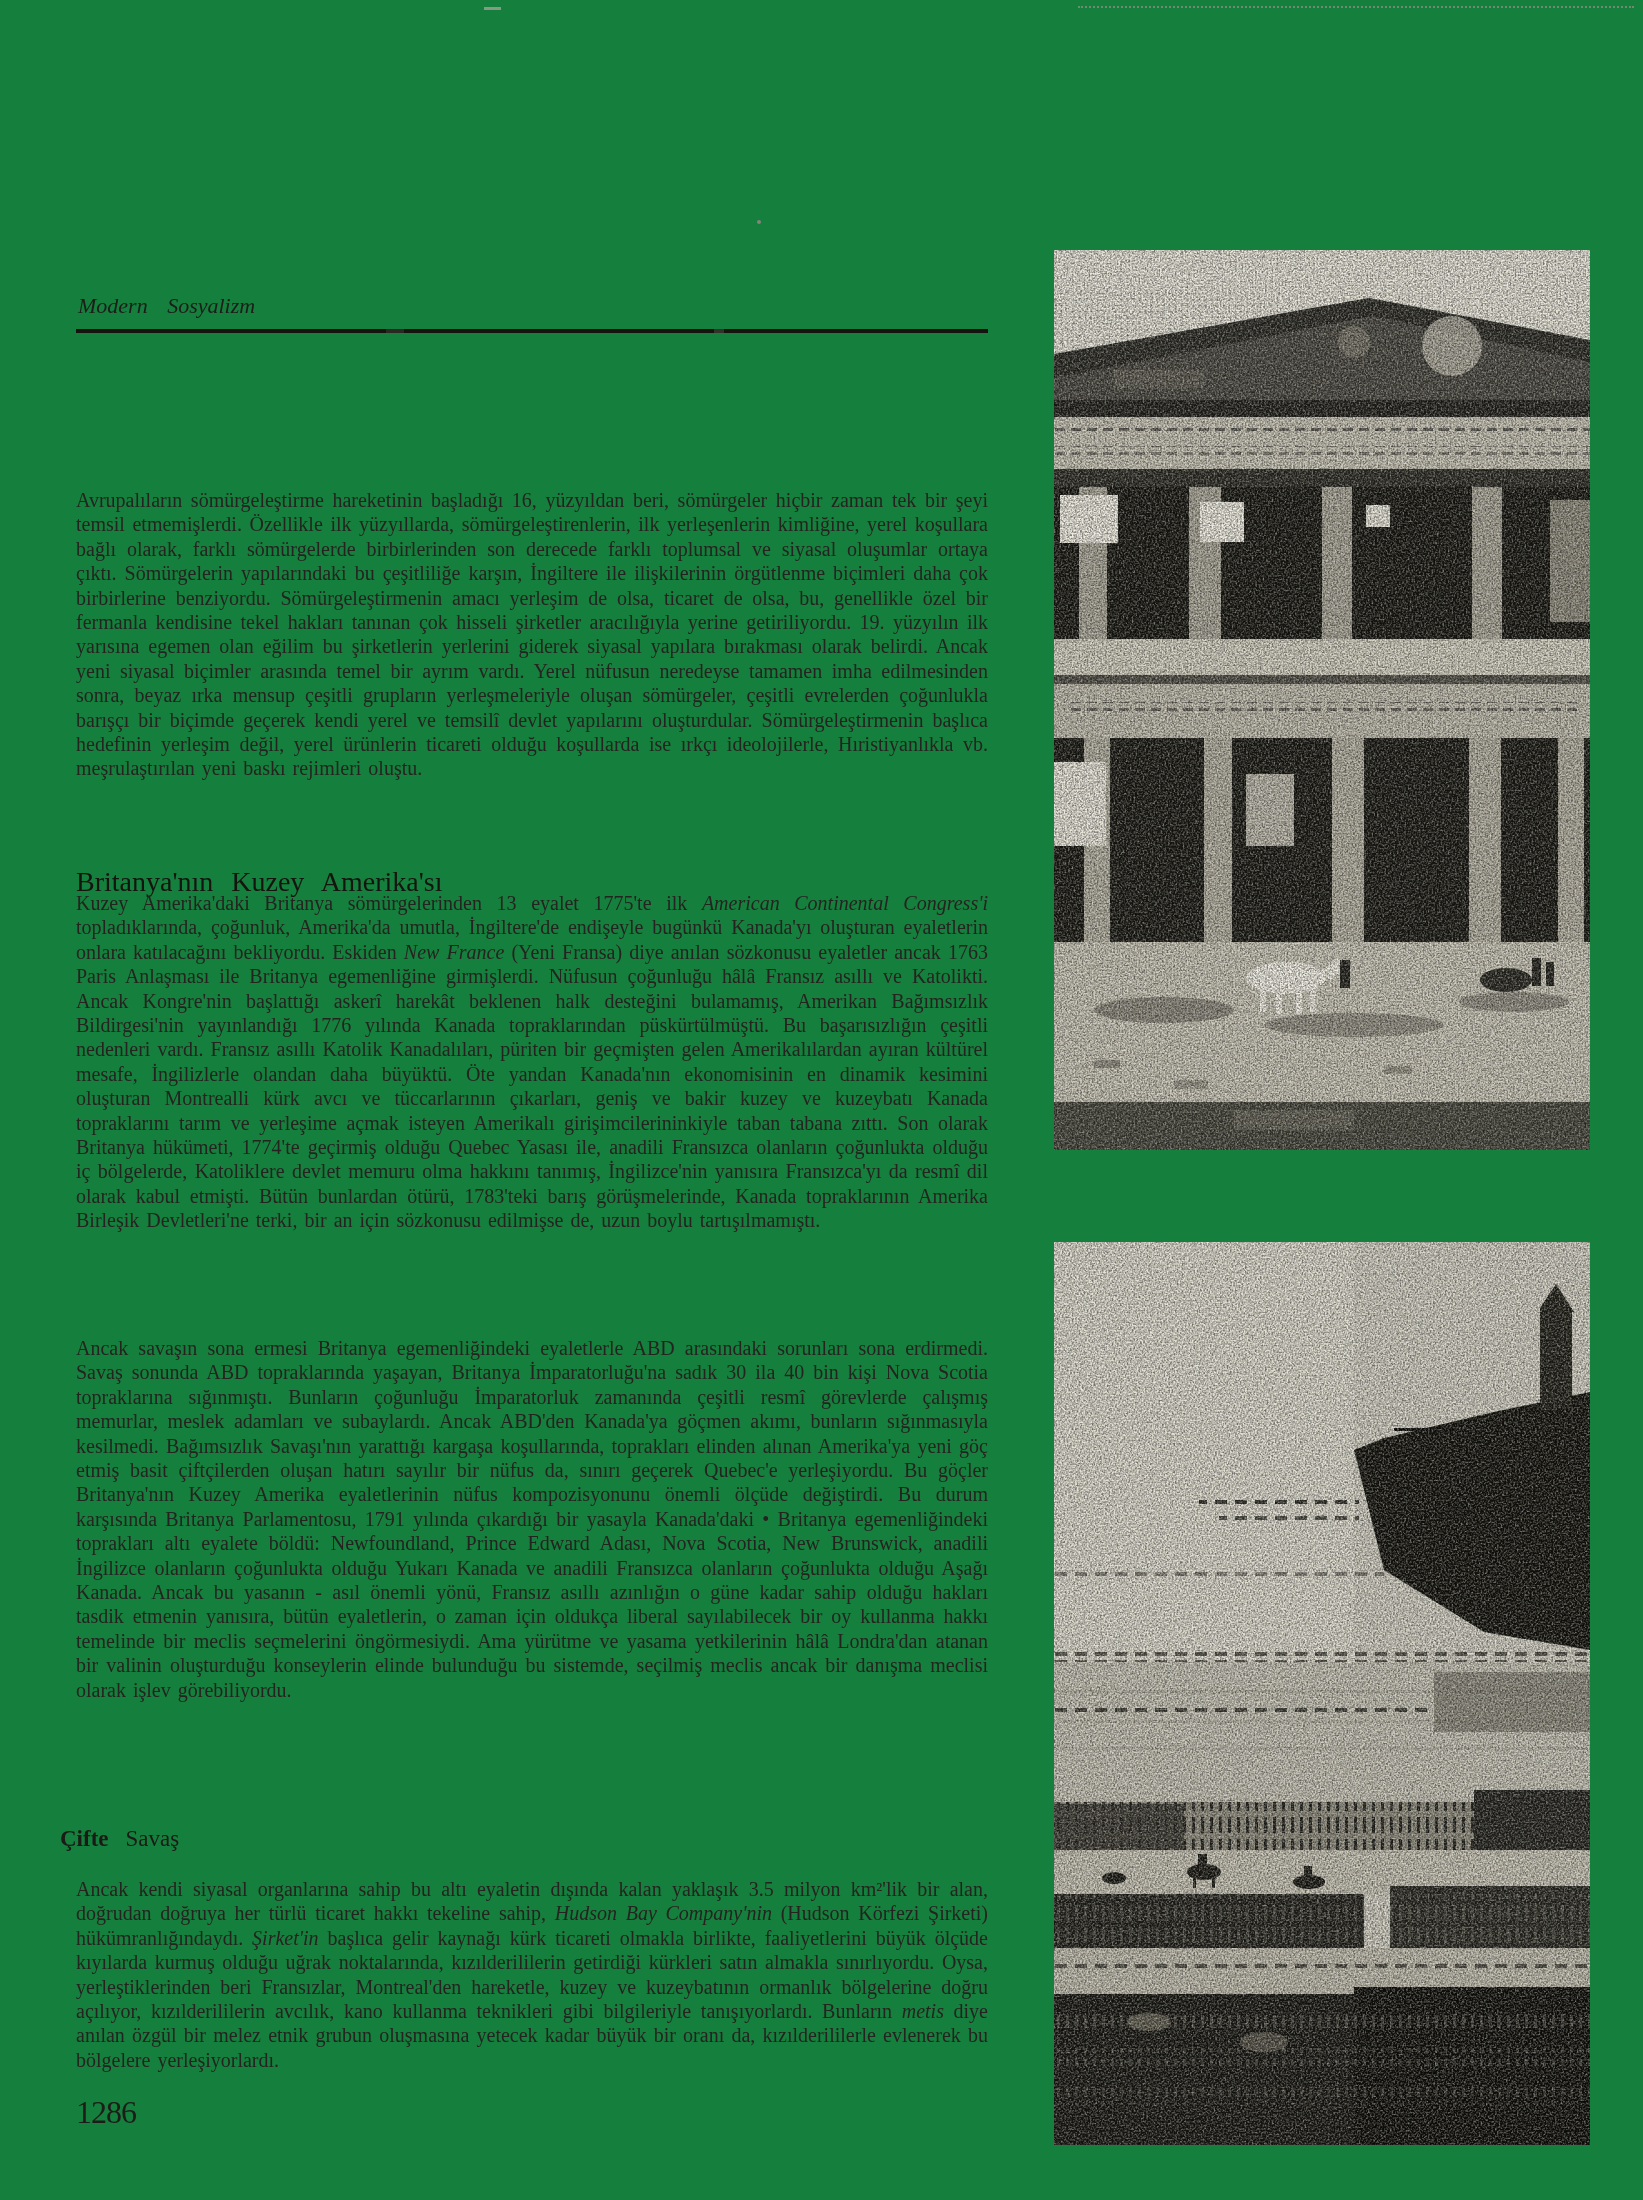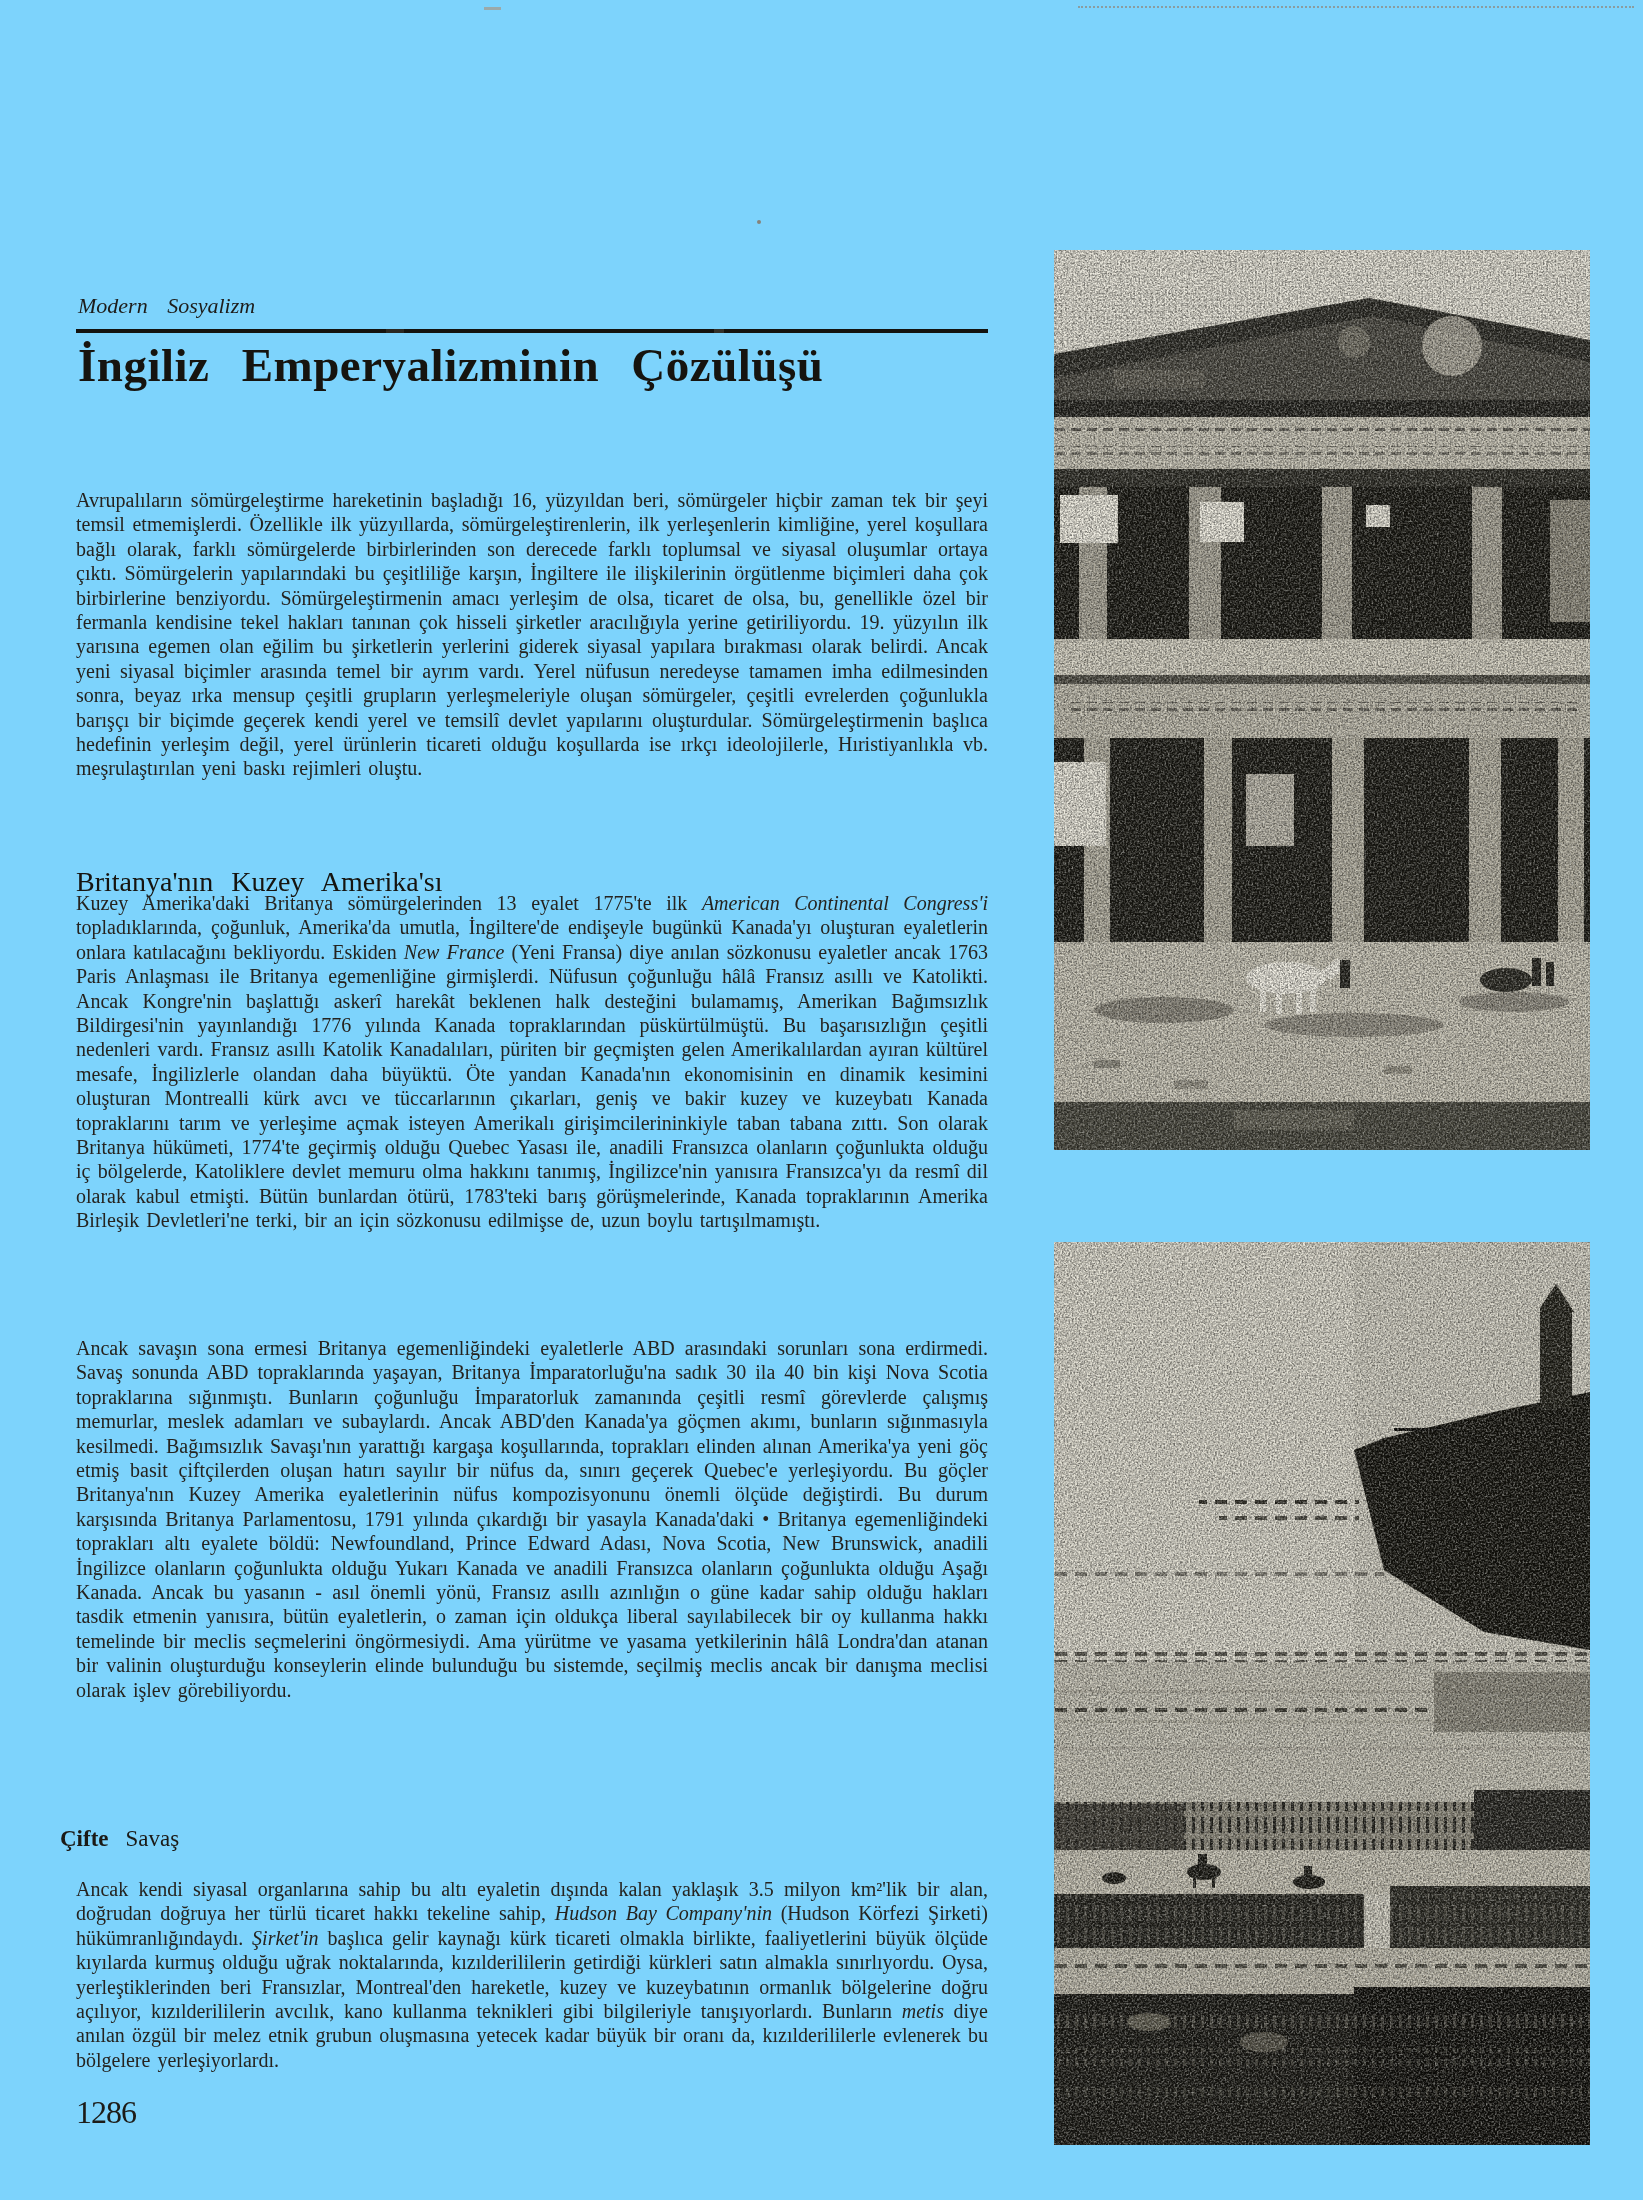--- a/index.html
+++ b/index.html
@@ -2,21 +2,21 @@
 <html lang="tr"><head>
 <meta charset="utf-8">
 <title>page</title>
 <style>
   html, body { margin: 0; padding: 0; }
   body { background: #e8e6df; }
   #page {
     position: relative;
     width: 1643px;
     height: 2200px;
-    background: #7dd3fc;
+    background: #15803d;
     overflow: hidden;
     font-family: "Liberation Serif", "DejaVu Serif", serif;
     color: #22201d;
   }
   .eyebrow {
     position: absolute;
     left: 78px;
     top: 293px;
     font-style: italic;
     font-size: 22px;
@@ -123,21 +123,20 @@
 <body>
 
 <div id="page">
 
   <div class="noise-a"></div>
   <div class="noise-b"></div>
   <div class="noise-c"></div>
 
   <div class="eyebrow">Modern Sosyalizm</div>
   <div class="rule"></div>
-  <h1 class="title">İngiliz Emperyalizminin Çözülüşü</h1>
 
   <p class="p" id="p1"><span>Avrupalıların sömürgeleştirme hareketinin başladığı 16, yüzyıldan beri, sömürgeler hiçbir zaman tek bir şeyi temsil etmemişlerdi. Özellikle ilk yüzyıllarda, sömürgeleştirenlerin, ilk yerleşenlerin kimliğine, yerel koşullara bağlı olarak, farklı sömürgelerde birbirlerinden son derecede farklı toplumsal ve siyasal oluşumlar ortaya çıktı. Sömürgelerin yapılarındaki bu çeşitliliğe karşın, İngiltere ile ilişkilerinin örgütlenme biçimleri daha çok birbirlerine benziyordu. Sömürgeleştirmenin amacı yerleşim de olsa, ticaret de olsa, bu, genellikle özel bir fermanla kendisine tekel hakları tanınan çok hisseli şirketler aracılığıyla yerine getiriliyordu. 19. yüzyılın ilk yarısına egemen olan eğilim bu şirketlerin yerlerini giderek siyasal yapılara bırakması olarak belirdi. Ancak yeni siyasal biçimler arasında temel bir ayrım vardı. Yerel nüfusun neredeyse tamamen imha edilmesinden sonra, beyaz ırka mensup çeşitli grupların yerleşmeleriyle oluşan sömürgeler, çeşitli evrelerden çoğunlukla barışçı bir biçimde geçerek kendi yerel ve temsilî devlet yapılarını oluşturdular. Sömürgeleştirmenin başlıca hedefinin yerleşim değil, yerel ürünlerin ticareti olduğu koşullarda ise ırkçı ideolojilerle, Hıristiyanlıkla vb. meşrulaştırılan yeni baskı rejimleri oluştu.</span></p>
 
   <h2 class="h2">Britanya'nın Kuzey Amerika'sı</h2>
 
   <p class="p" id="p2"><span>Kuzey Amerika'daki Britanya sömürgelerinden 13 eyalet 1775'te ilk </span><span class="it">American Continental Congress'i</span><span> topladıklarında, çoğunluk, Amerika'da umutla, İngiltere'de endişeyle bugünkü Kanada'yı oluşturan eyaletlerin onlara katılacağını bekliyordu. Eskiden </span><span class="it">New France</span><span> (Yeni Fransa) diye anılan sözkonusu eyaletler ancak 1763 Paris Anlaşması ile Britanya egemenliğine girmişlerdi. Nüfusun çoğunluğu hâlâ Fransız asıllı ve Katolikti. Ancak Kongre'nin başlattığı askerî harekât beklenen halk desteğini bulamamış, Amerikan Bağımsızlık Bildirgesi'nin yayınlandığı 1776 yılında Kanada topraklarından püskürtülmüştü. Bu başarısızlığın çeşitli nedenleri vardı. Fransız asıllı Katolik Kanadalıları, püriten bir geçmişten gelen Amerikalılardan ayıran kültürel mesafe, İngilizlerle olandan daha büyüktü. Öte yandan Kanada'nın ekonomisinin en dinamik kesimini oluşturan Montrealli kürk avcı ve tüccarlarının çıkarları, geniş ve bakir kuzey ve kuzeybatı Kanada topraklarını tarım ve yerleşime açmak isteyen Amerikalı girişimcilerininkiyle taban tabana zıttı. Son olarak Britanya hükümeti, 1774'te geçirmiş olduğu Quebec Yasası ile, anadili Fransızca olanların çoğunlukta olduğu iç bölgelerde, Katoliklere devlet memuru olma hakkını tanımış, İngilizce'nin yanısıra Fransızca'yı da resmî dil olarak kabul etmişti. Bütün bunlardan ötürü, 1783'teki barış görüşmelerinde, Kanada topraklarının Amerika Birleşik Devletleri'ne terki, bir an için sözkonusu edilmişse de, uzun boylu tartışılmamıştı.</span></p>
   <p class="p" id="p3"><span>Ancak savaşın sona ermesi Britanya egemenliğindeki eyaletlerle ABD arasındaki sorunları sona erdirmedi. Savaş sonunda ABD topraklarında yaşayan, Britanya İmparatorluğu'na sadık 30 ila 40 bin kişi Nova Scotia topraklarına sığınmıştı. Bunların çoğunluğu İmparatorluk zamanında çeşitli resmî görevlerde çalışmış memurlar, meslek adamları ve subaylardı. Ancak ABD'den Kanada'ya göçmen akımı, bunların sığınmasıyla kesilmedi. Bağımsızlık Savaşı'nın yarattığı kargaşa koşullarında, toprakları elinden alınan Amerika'ya yeni göç etmiş basit çiftçilerden oluşan hatırı sayılır bir nüfus da, sınırı geçerek Quebec'e yerleşiyordu. Bu göçler Britanya'nın Kuzey Amerika eyaletlerinin nüfus kompozisyonunu önemli ölçüde değiştirdi. Bu durum karşısında Britanya Parlamentosu, 1791 yılında çıkardığı bir yasayla Kanada'daki • Britanya egemenliğindeki toprakları altı eyalete böldü: Newfoundland, Prince Edward Adası, Nova Scotia, New Brunswick, anadili İngilizce olanların çoğunlukta olduğu Yukarı Kanada ve anadili Fransızca olanların çoğunlukta olduğu Aşağı Kanada. Ancak bu yasanın - asıl önemli yönü, Fransız asıllı azınlığın o güne kadar sahip olduğu hakları tasdik etmenin yanısıra, bütün eyaletlerin, o zaman için oldukça liberal sayılabilecek bir oy kullanma hakkı temelinde bir meclis seçmelerini öngörmesiydi. Ama yürütme ve yasama yetkilerinin hâlâ Londra'dan atanan bir valinin oluşturduğu konseylerin elinde bulunduğu bu sistemde, seçilmiş meclis ancak bir danışma meclisi olarak işlev görebiliyordu.</span></p>
 
   <h3 class="h3"><span class="lead">Çifte</span><span>Savaş</span></h3>
 

